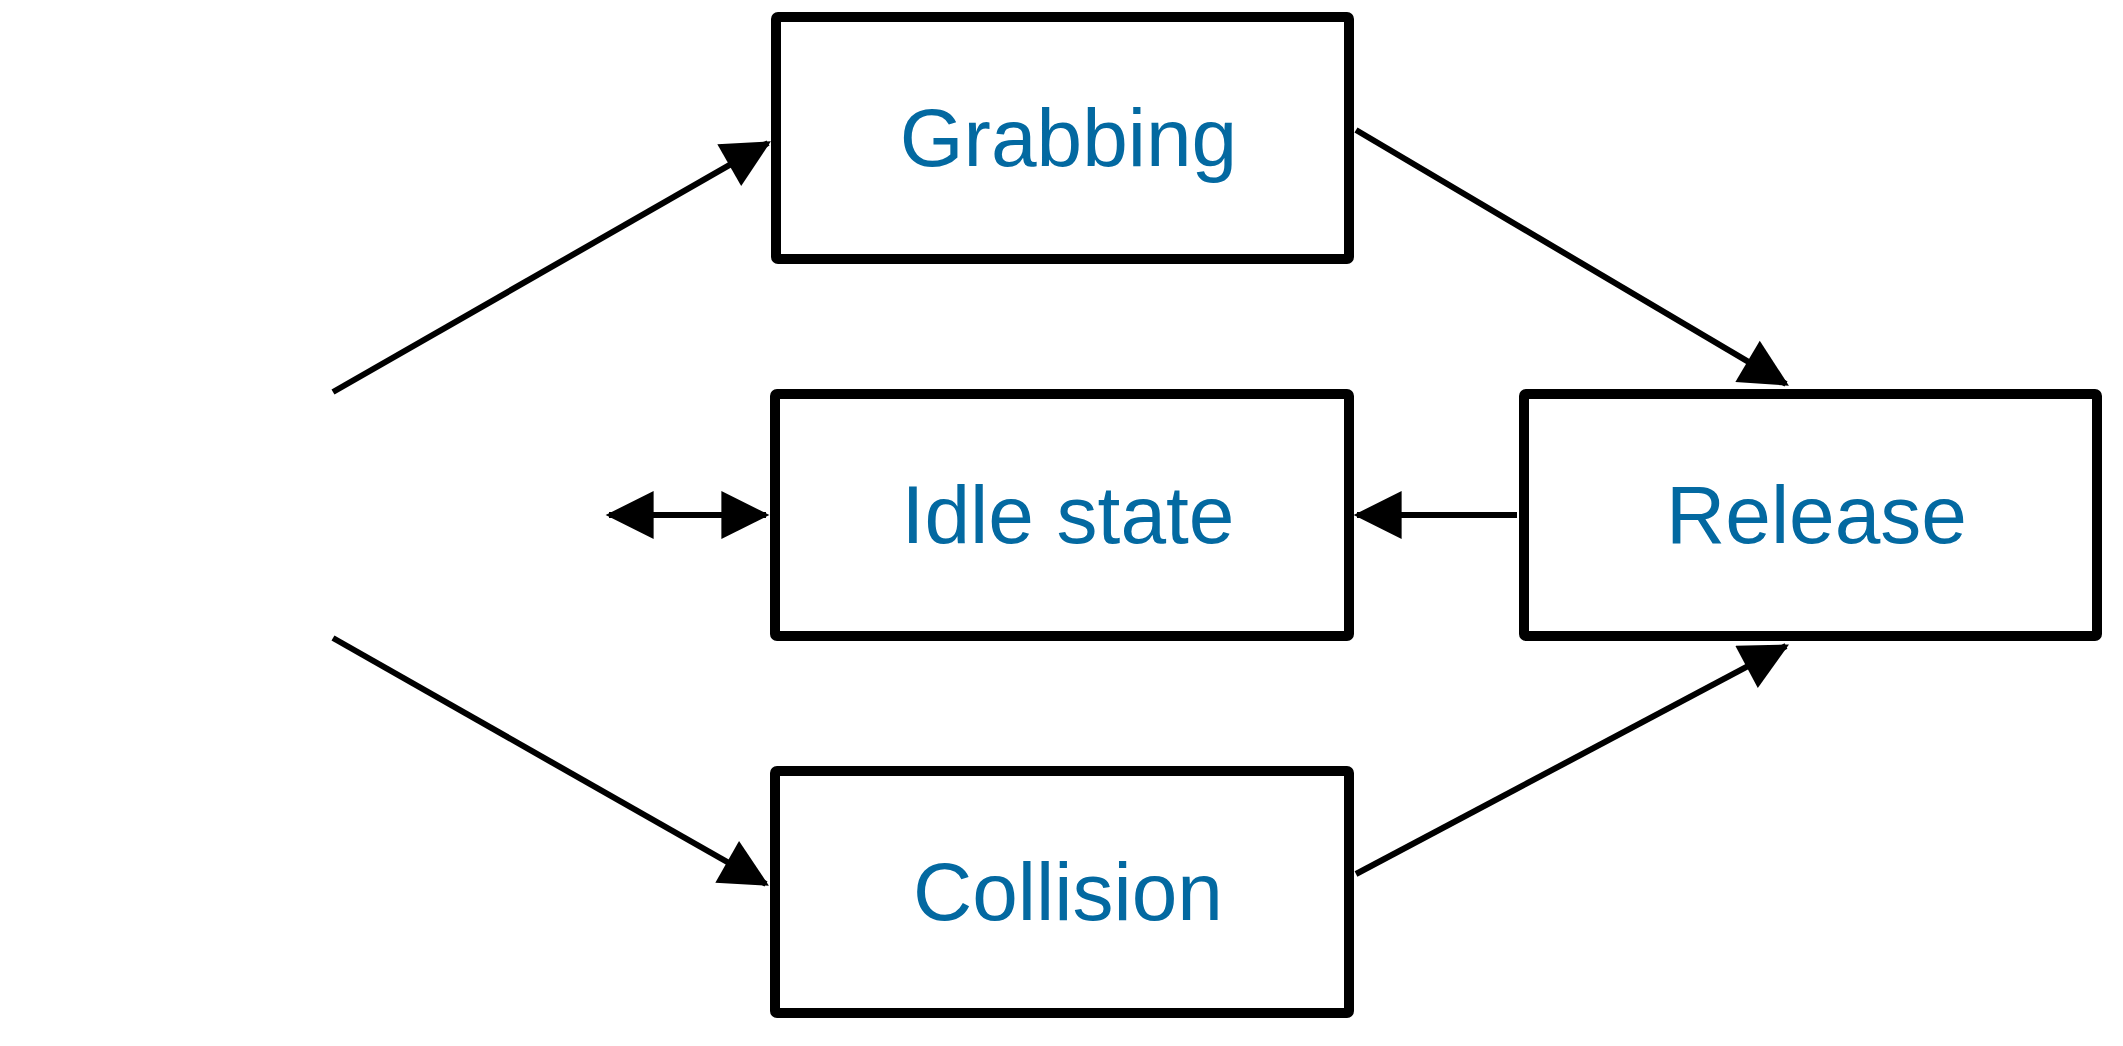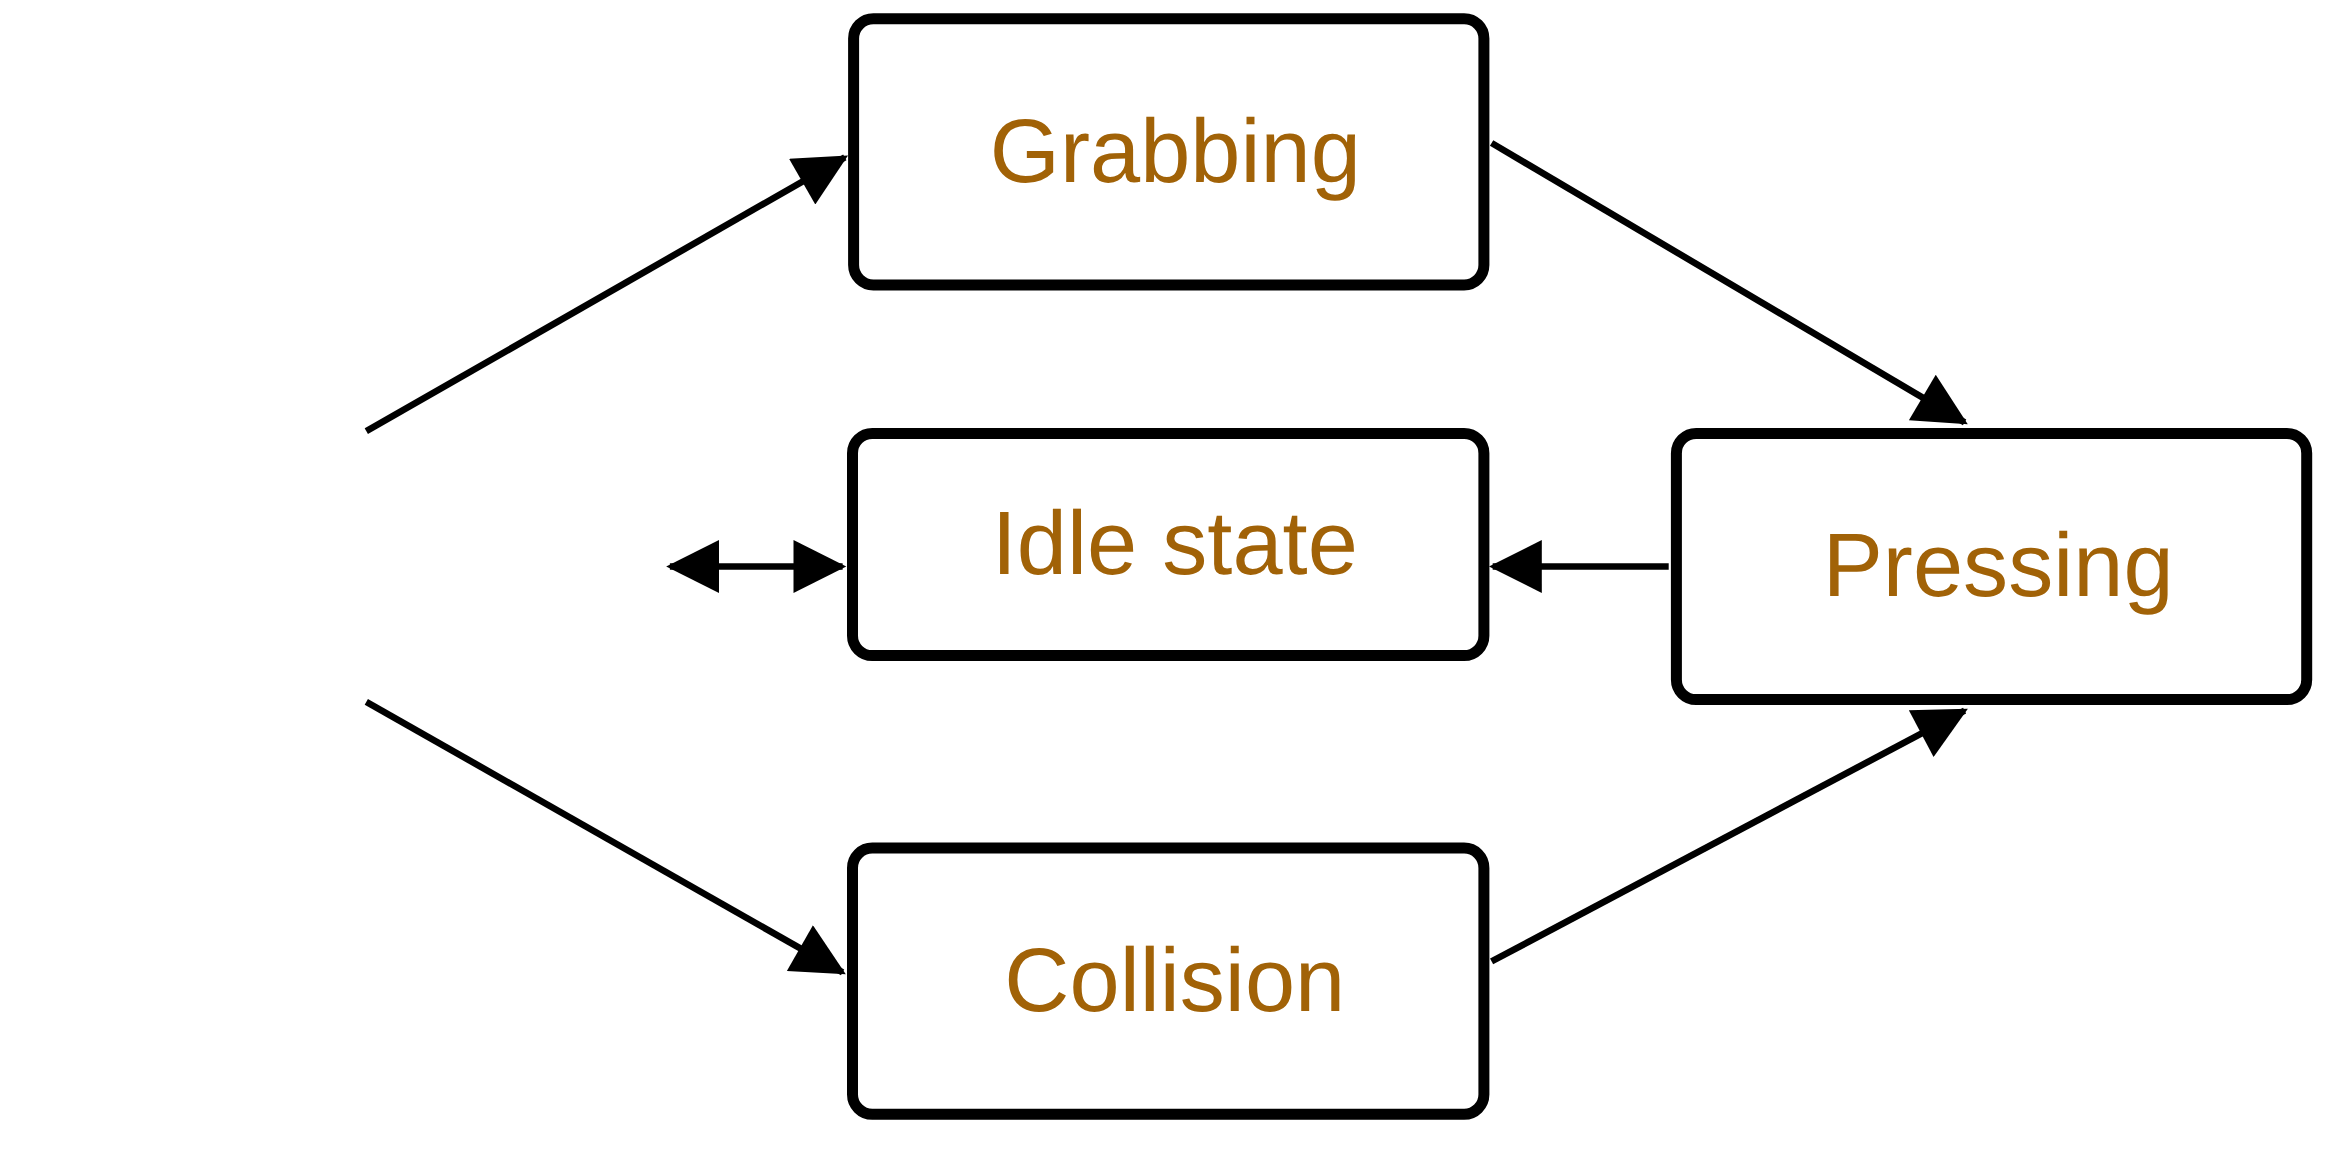--- a/index.html
+++ b/index.html
@@ -28,32 +28,32 @@
   }
   .edges line {
     stroke: #000000;
     stroke-width: 6;
   }
   .node {
     position: absolute;
     box-sizing: border-box;
     background: #ffffff;
     border: 10px solid #000000;
-    border-radius: 23px;
+    border-radius: 7px;
     display: flex;
     align-items: center;
     justify-content: center;
     font-size: 82px;
-    color: #a16207;
+    color: #0369a1;
     white-space: nowrap;
     padding-left: 12px;
   }
   #node-collision { left: 22px;   top: 389px; width: 583px; height: 252px; }
   #node-grabbing  { left: 771px;  top: 12px;  width: 583px; height: 252px; }
-  #node-idle      { left: 770px;  top: 389px; width: 584px; height: 212px; }
+  #node-idle      { left: 770px;  top: 389px; width: 584px; height: 252px; }
   #node-pressing  { left: 770px;  top: 766px; width: 584px; height: 252px; }
   #node-release   { left: 1519px; top: 389px; width: 583px; height: 252px; }
 </style>
 </head>
 <body>
 
 <div class="diagram">
 
   <svg class="edges" viewBox="0 0 2123 1046" xmlns="http://www.w3.org/2000/svg">
     <defs>
@@ -82,16 +82,16 @@
 
   <div class="node" id="node-idle">
     <span>Idle state</span>
   </div>
 
   <div class="node" id="node-pressing">
     <span>Collision</span>
   </div>
 
   <div class="node" id="node-release">
-    <span>Pressing</span>
+    <span>Release</span>
   </div>
 
 </div>
 
 </body></html>

